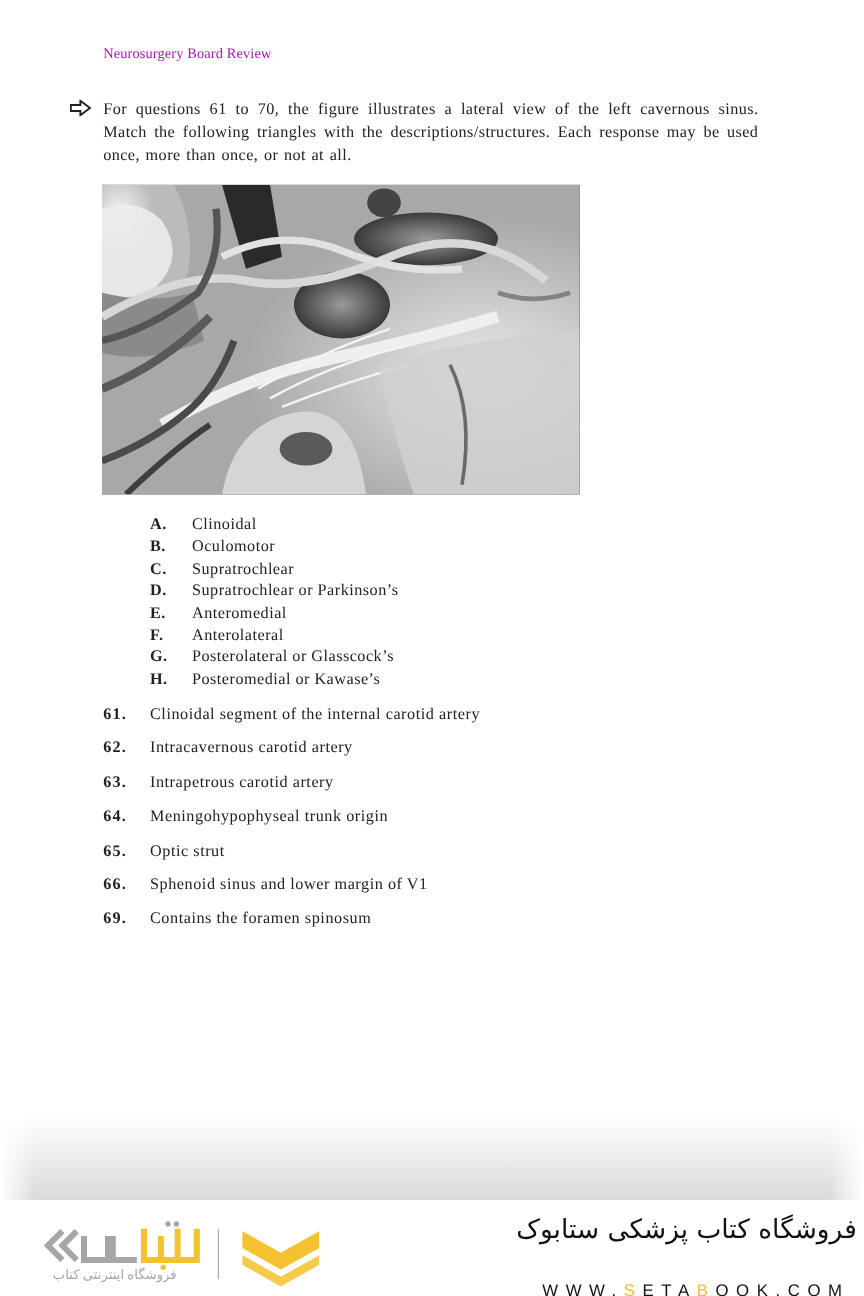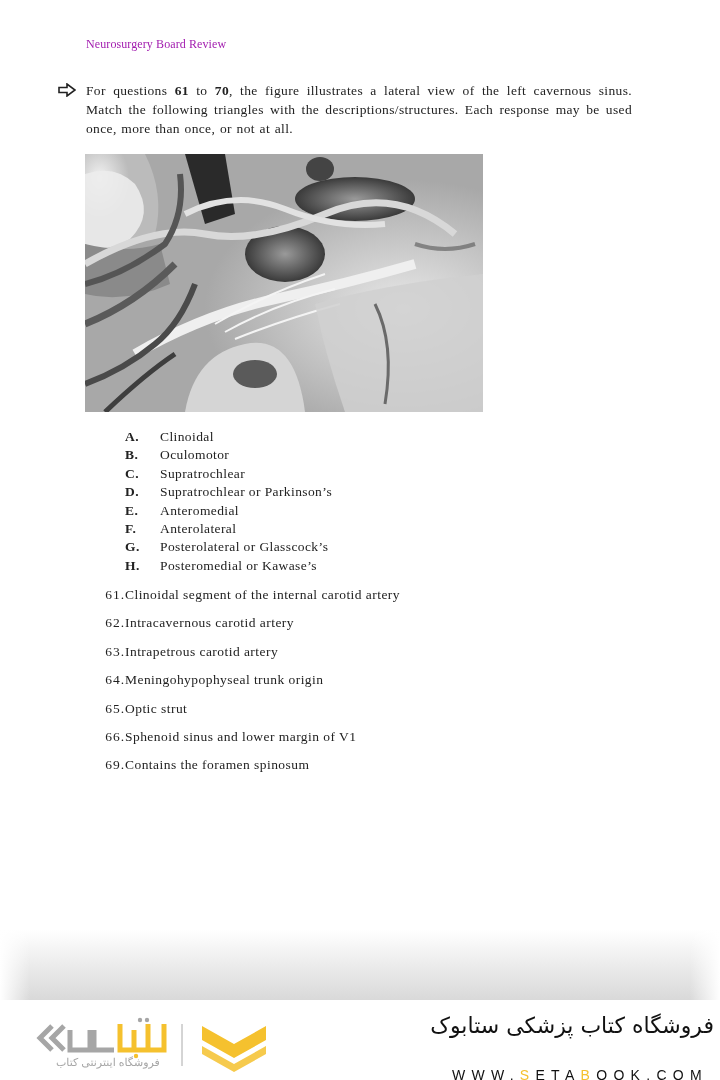--- a/index.html
+++ b/index.html
@@ -11,40 +11,40 @@
     .running-head {
       position: absolute; left: 86px; top: 37px;
       font-size: 12px; color: #a21caf; letter-spacing: 0.1px; text-align: center;
     }
     .intro {
       position: absolute; left: 86px; top: 81px; width: 546px;
       font-size: 13.5px; line-height: 19px; color: #222;
       letter-spacing: 0.35px; word-spacing: 1px;
       text-align: justify;
     }
-    .intro b { font-weight: bold; }
+    .intro b { font-weight: normal; }
     .arrow-icon {
       position: absolute; left: 58px; top: 83px; width: 18px; height: 14px;
     }
     .figure {
       position: absolute; left: 85px; top: 154px; width: 398px; height: 258px;
       overflow: hidden; background: #555;
     }
     .options {
       position: absolute; left: 125px; top: 428px;
       font-size: 13.5px; color: #222;
     }
     .opt-row { height: 18.4px; line-height: 18.4px; display: flex; letter-spacing: 0.4px; }
     .opt-letter { width: 35px; font-weight: bold; }
     .questions {
       position: absolute; left: 86px; top: 585px; width: 546px;
       font-size: 13.5px; color: #222;
     }
     .q-row { display: flex; margin-bottom: 9.4px; line-height: 19px; letter-spacing: 0.45px; }
-    .q-num { width: 39px; flex: none; font-weight: normal; letter-spacing: 1px; text-align: right; }
+    .q-num { width: 39px; flex: none; font-weight: bold; letter-spacing: 1px; }
     .q-text { flex: 1; }
     .shadow-band {
       position: absolute; left: 0; top: 930px; width: 720px; height: 70px;
       background: linear-gradient(to bottom, rgba(255,255,255,0) 0%, rgba(230,230,230,0.7) 45%, #d9d9d9 100%);
     }
     .shadow-band::before, .shadow-band::after {
       content: ""; position: absolute; top: 0; bottom: 0; width: 30px;
     }
     .shadow-band::before { left: 0; background: linear-gradient(to right, #fff, rgba(255,255,255,0)); }
     .shadow-band::after { right: 0; background: linear-gradient(to left, #fff, rgba(255,255,255,0)); }
@@ -56,22 +56,22 @@
       font-family: "DejaVu Sans", sans-serif; font-size: 22px; color: #111;
     }
     .store-url {
       position: absolute; right: 12px; top: 43px;
       font-family: "Liberation Sans", "DejaVu Sans", sans-serif;
       font-size: 14px; letter-spacing: 6.3px; color: #111; margin-top: 24px;
     }
     .store-url .hl { color: #f5c12e; }
     .logo { position: absolute; left: 30px; top: 14px; width: 250px; height: 60px; }
     .logo-sub {
-      position: absolute; left: 56px; top: 56px; direction: rtl;
-      font-family: Liberation Sans, sans-serif; font-size: 11px; color: #a6a6a6;
+      position: absolute; left: 44px; top: 56px; direction: rtl;
+      font-family: Liberation Serif, serif; font-size: 11px; color: #a6a6a6;
     }
   </style>
 </head>
 <body>
 
 <div class="running-head">Neurosurgery Board Review</div>
 
 <svg class="arrow-icon" viewBox="0 0 18 14">
   <path d="M1 4.5 H9 V1 L17 7 L9 13 V9.5 H1 Z" fill="none" stroke="#222" stroke-width="1.6" stroke-linejoin="miter"></path>
 </svg>

